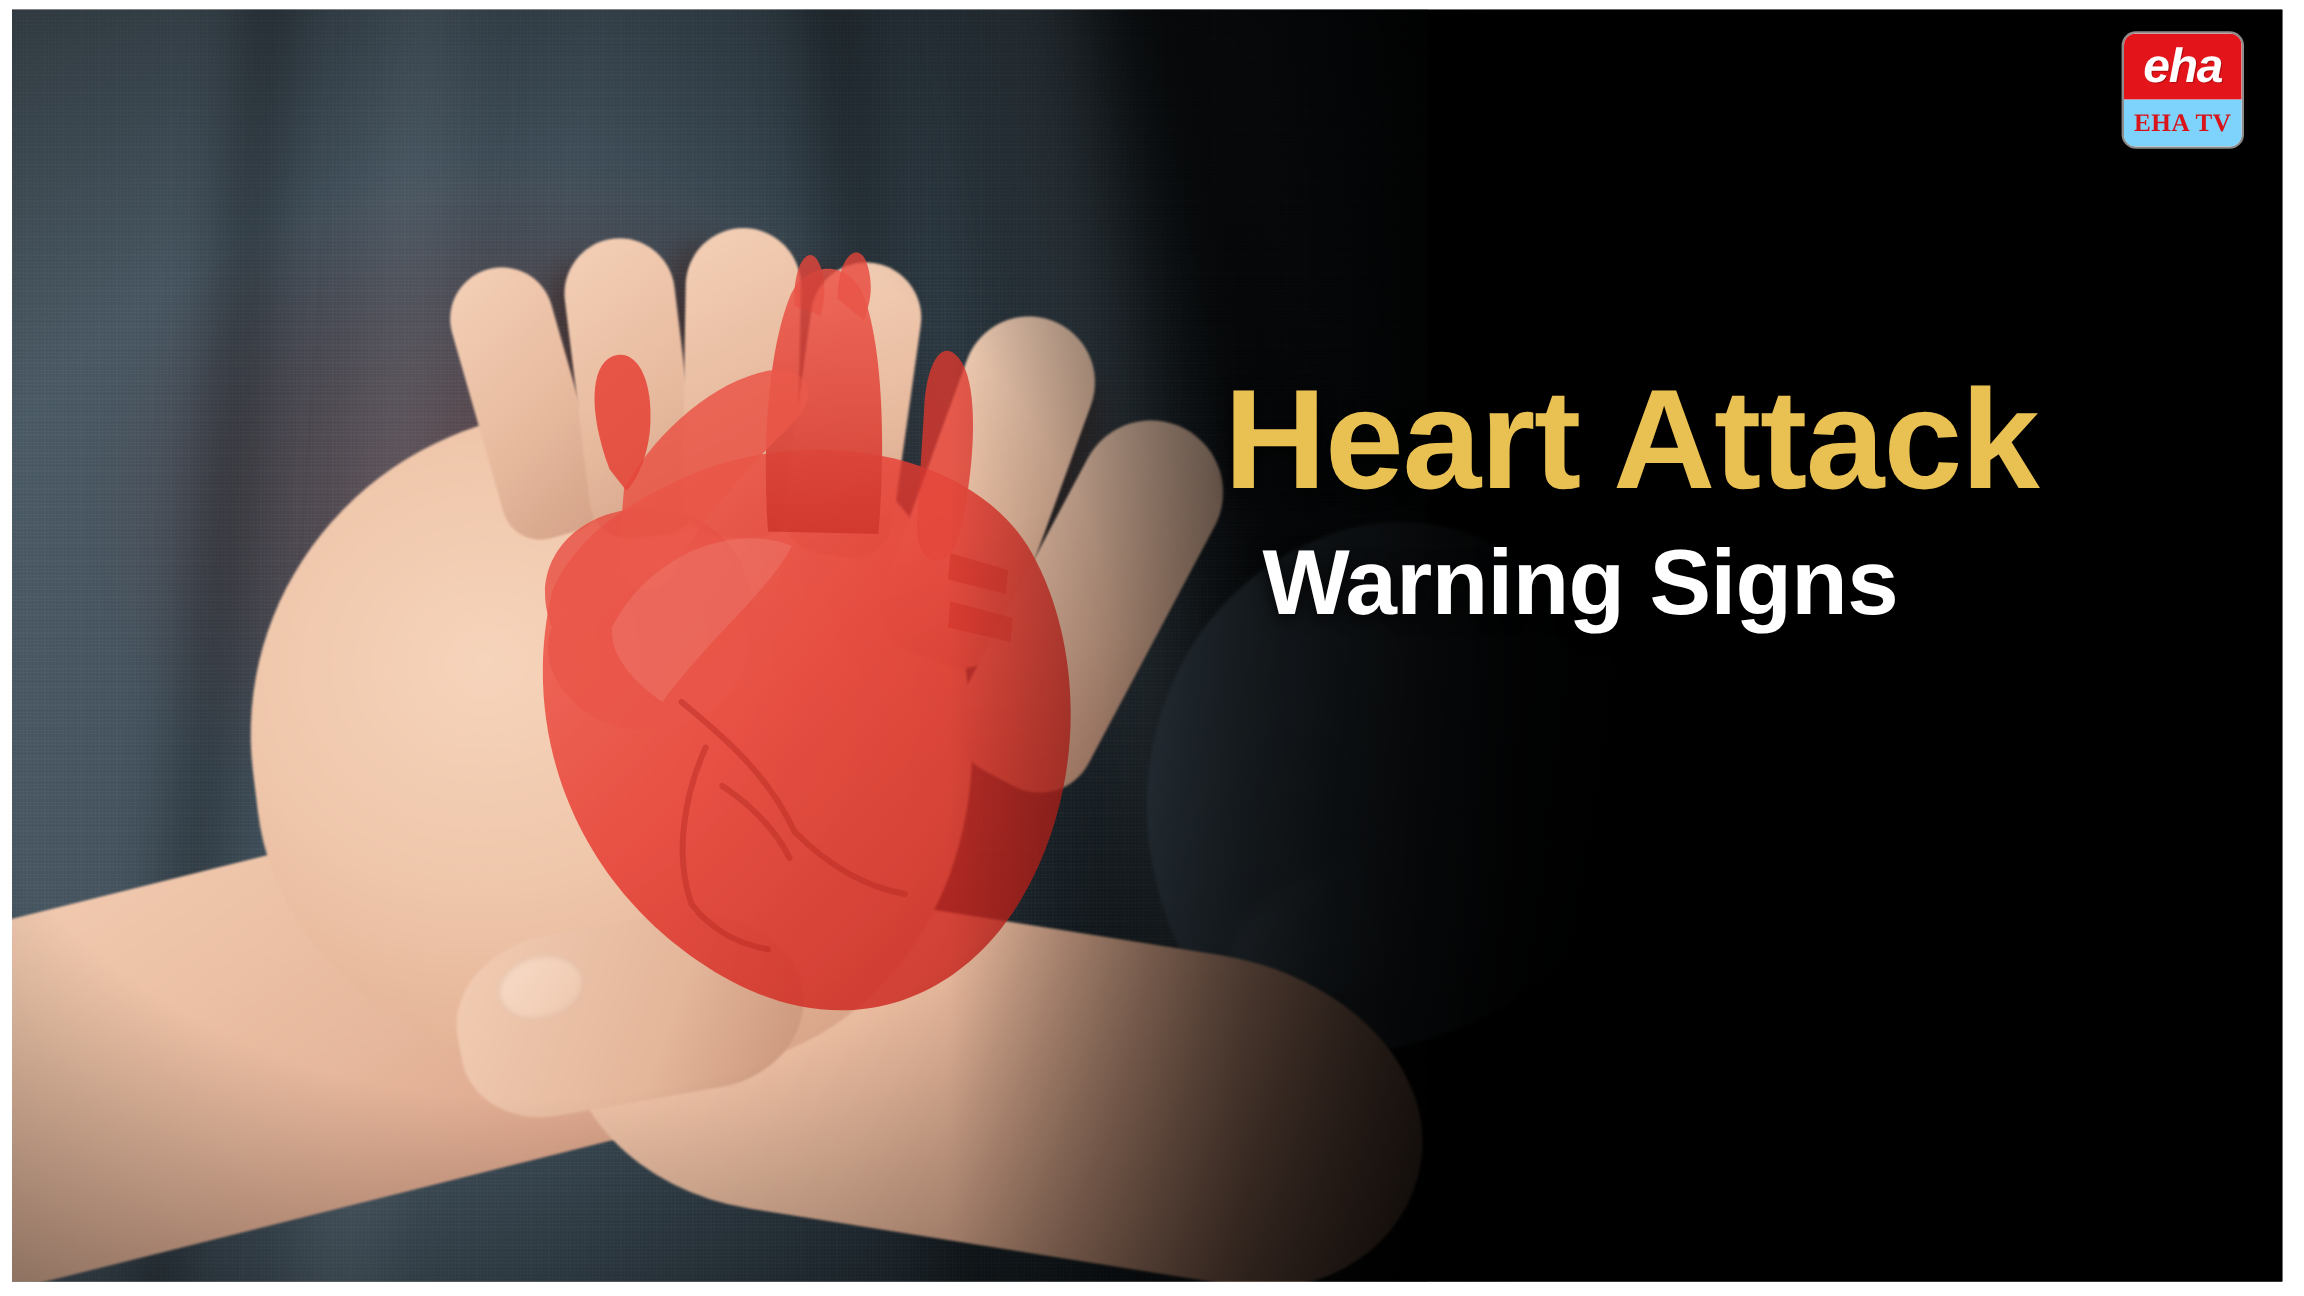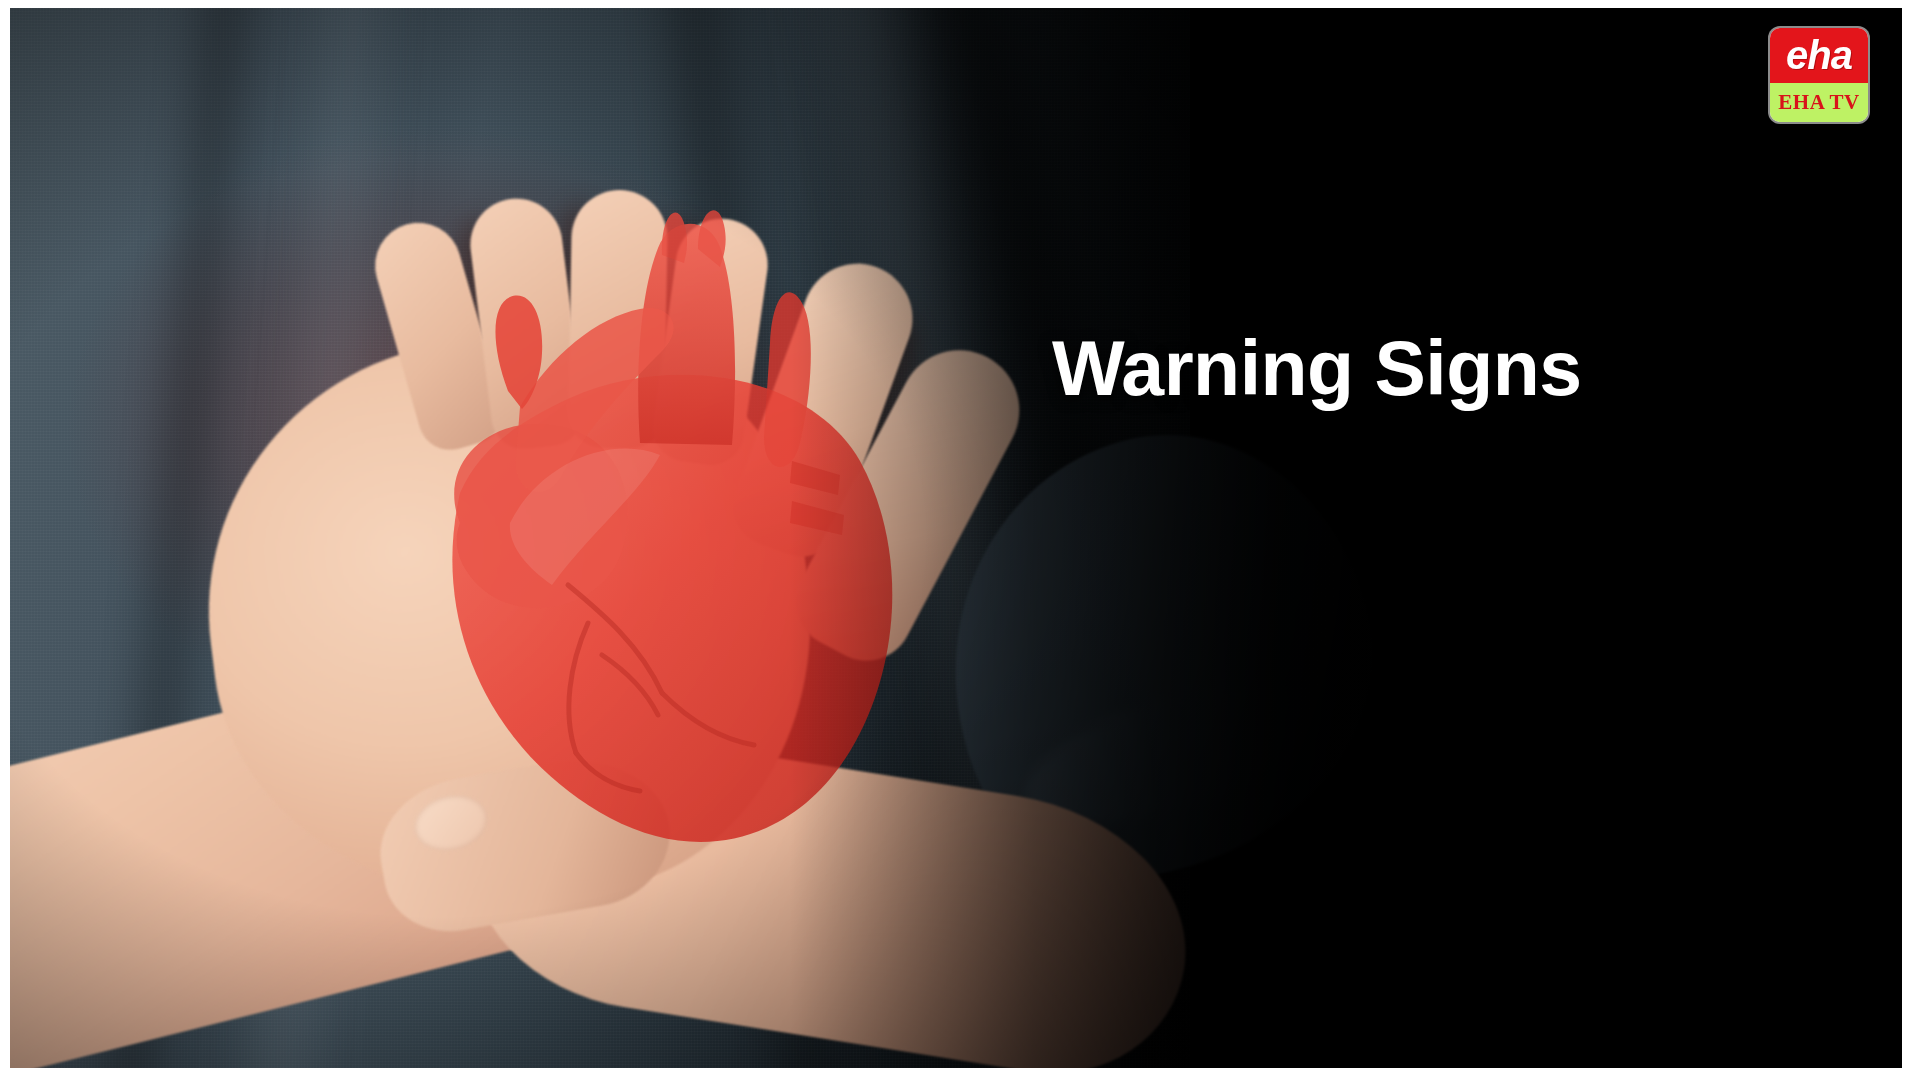--- a/index.html
+++ b/index.html
@@ -180,21 +180,21 @@
     background:#e3151b;
     display:flex; align-items:center; justify-content:center;text-align:center;
   }
   .logo-eha{
     color:#ffffff; font-style:italic; font-weight:bold;
     font-size:40px; line-height:1; letter-spacing:-1px;
     font-family:"Liberation Sans", sans-serif;
     text-shadow:1px 1px 0 rgba(120,0,0,.45);
   }
   .logo-bottom{
-    flex:1 1 auto; background:#bef264;
+    flex:1 1 auto; background:#7dd3fc;
     display:flex; align-items:center; justify-content:center;
   }
   .logo-ehatv{
     color:#d8131a; font-weight:bold; font-size:21px; line-height:1;
     letter-spacing:.5px;
     font-family:"Liberation Serif", serif;
   }
 </style>
 </head>
 <body>
@@ -285,20 +285,21 @@
           <path d="M170 330 C 200 270, 270 242, 320 262 C 300 300, 250 340, 212 392
                    C 186 374, 168 352, 170 330 Z" fill="#ffffff" opacity="0.10"></path>
         </svg>
       </div>
 
       <div class="black-fade"></div>
       <div class="vignette"></div>
     </div>
 
     <div class="headline">
+      <div class="title-main" style="color:#e9c052">Heart Attack</div>
       <div class="title-sub" style="color:#ffffff">Warning Signs</div>
     </div>
 
     <div class="logo">
       <div class="logo-top">
         <span class="logo-eha">eha</span>
       </div>
       <div class="logo-bottom">
         <span class="logo-ehatv">EHA TV</span>
       </div>

